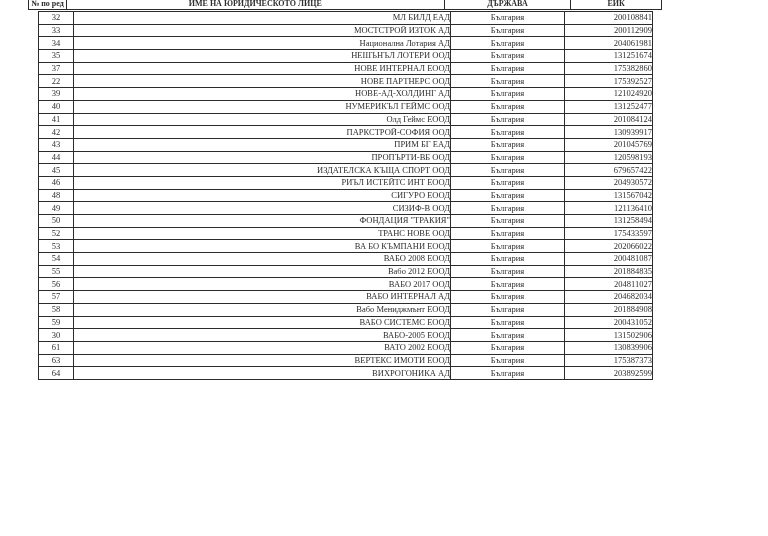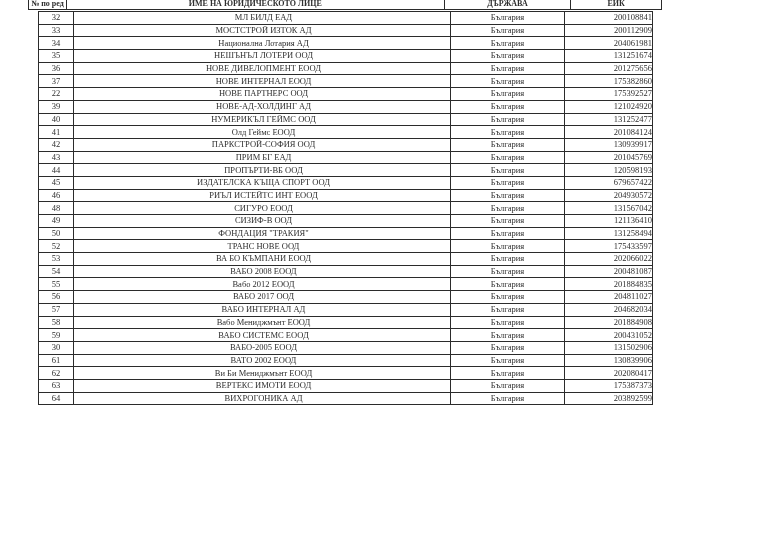--- a/index.html
+++ b/index.html
@@ -47,21 +47,21 @@
   .body-table td{
     border:1px solid var(--border-color);
     font-size:8.5px;
     height:12.7px;
     line-height:11px;
     vertical-align:middle;
     white-space:nowrap;overflow:hidden;
     padding:0;
   }
   .c-num{width:35px;text-align:center;margin-left:13px;}
-  .c-name{width:377px;text-align:center;padding-left:3px !important;}
+  .c-name{width:377px;text-align:right;padding-left:3px !important;}
   .c-country{width:114px;text-align:center;}
   .c-eik{width:88px;text-align:right;}
 </style>
 </head>
 <body>
 
 <div class="page">
 
   <div class="thead">
     <div class="th th-num">№ по ред</div>
@@ -90,26 +90,20 @@
       <td class="c-country">България</td>
       <td class="c-eik">204061981</td>
     </tr>
         <tr>
       <td class="c-num">35</td>
       <td class="c-name">НЕШЪНЪЛ ЛОТЕРИ ООД</td>
       <td class="c-country">България</td>
       <td class="c-eik">131251674</td>
     </tr>
         <tr>
-      <td class="c-num">36</td>
-      <td class="c-name">НОВЕ ДИВЕЛОПМЕНТ ЕООД</td>
-      <td class="c-country">България</td>
-      <td class="c-eik">201275656</td>
-    </tr>
-        <tr>
       <td class="c-num">37</td>
       <td class="c-name">НОВЕ ИНТЕРНАЛ ЕООД</td>
       <td class="c-country">България</td>
       <td class="c-eik">175382860</td>
     </tr>
         <tr>
       <td class="c-num">22</td>
       <td class="c-name">НОВЕ ПАРТНЕРС ООД</td>
       <td class="c-country">България</td>
       <td class="c-eik">175392527</td>
@@ -234,26 +228,20 @@
       <td class="c-country">България</td>
       <td class="c-eik">131502906</td>
     </tr>
         <tr>
       <td class="c-num">61</td>
       <td class="c-name">ВАТО 2002 ЕООД</td>
       <td class="c-country">България</td>
       <td class="c-eik">130839906</td>
     </tr>
         <tr>
-      <td class="c-num">62</td>
-      <td class="c-name">Ви Би Мениджмънт ЕООД</td>
-      <td class="c-country">България</td>
-      <td class="c-eik">202080417</td>
-    </tr>
-        <tr>
       <td class="c-num">63</td>
       <td class="c-name">ВЕРТЕКС ИМОТИ ЕООД</td>
       <td class="c-country">България</td>
       <td class="c-eik">175387373</td>
     </tr>
         <tr>
       <td class="c-num">64</td>
       <td class="c-name">ВИХРОГОНИКА АД</td>
       <td class="c-country">България</td>
       <td class="c-eik">203892599</td>

